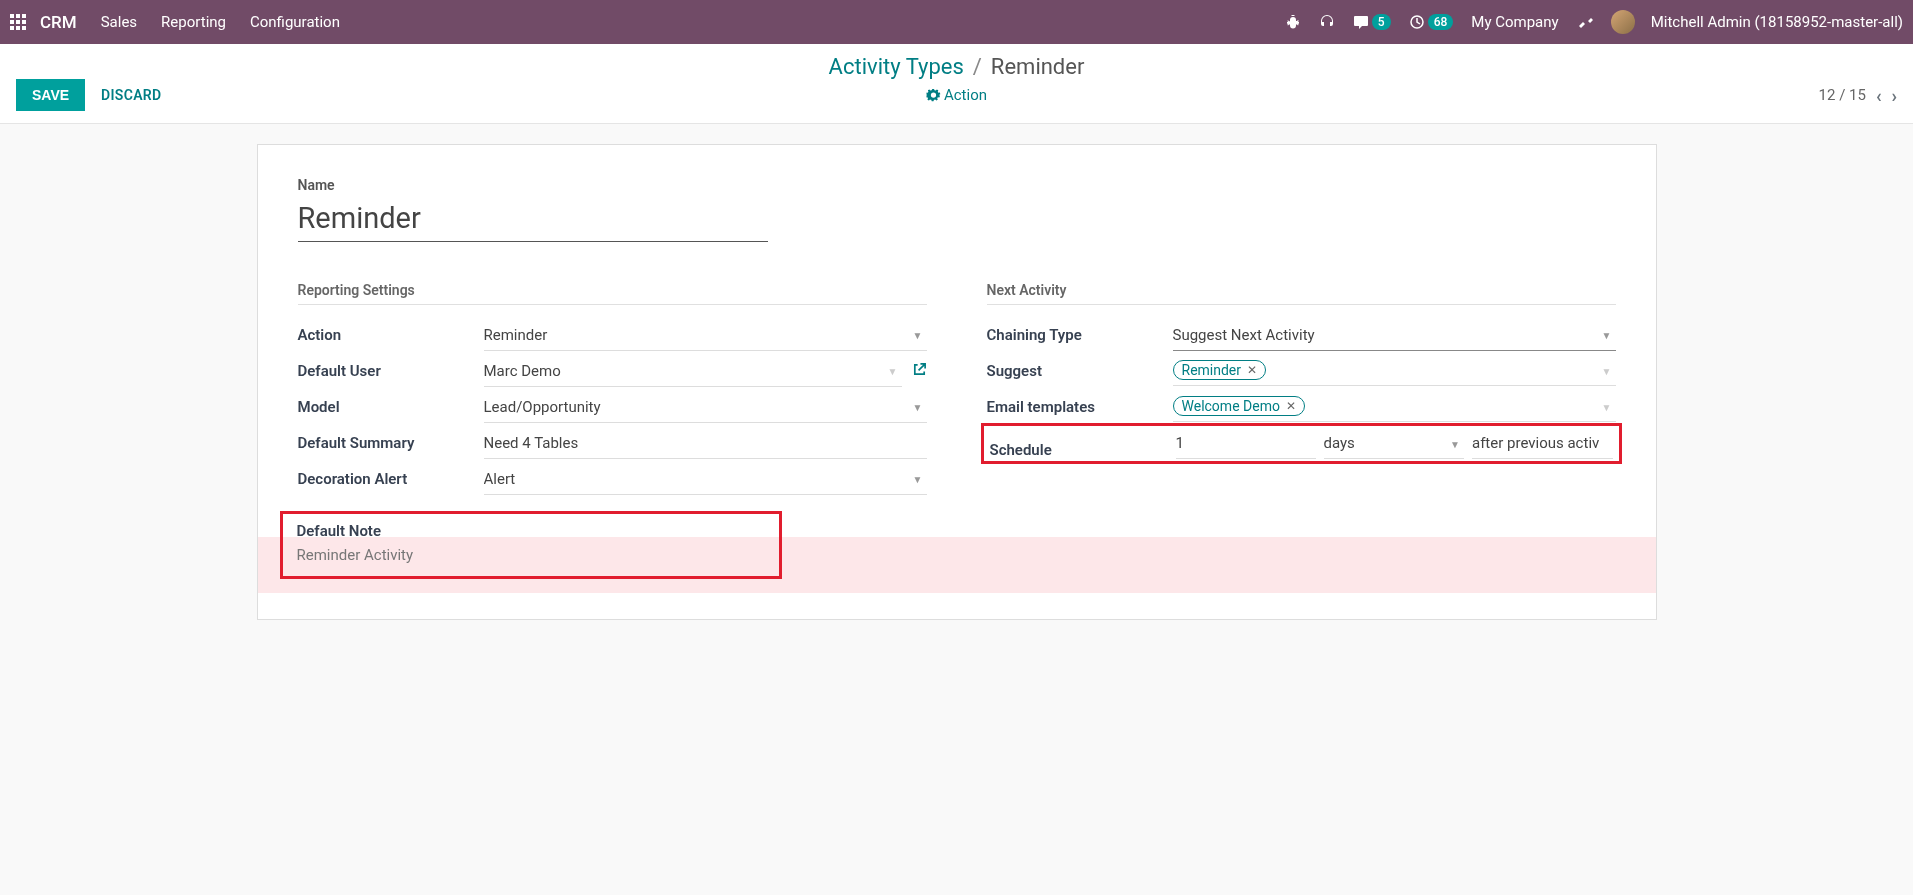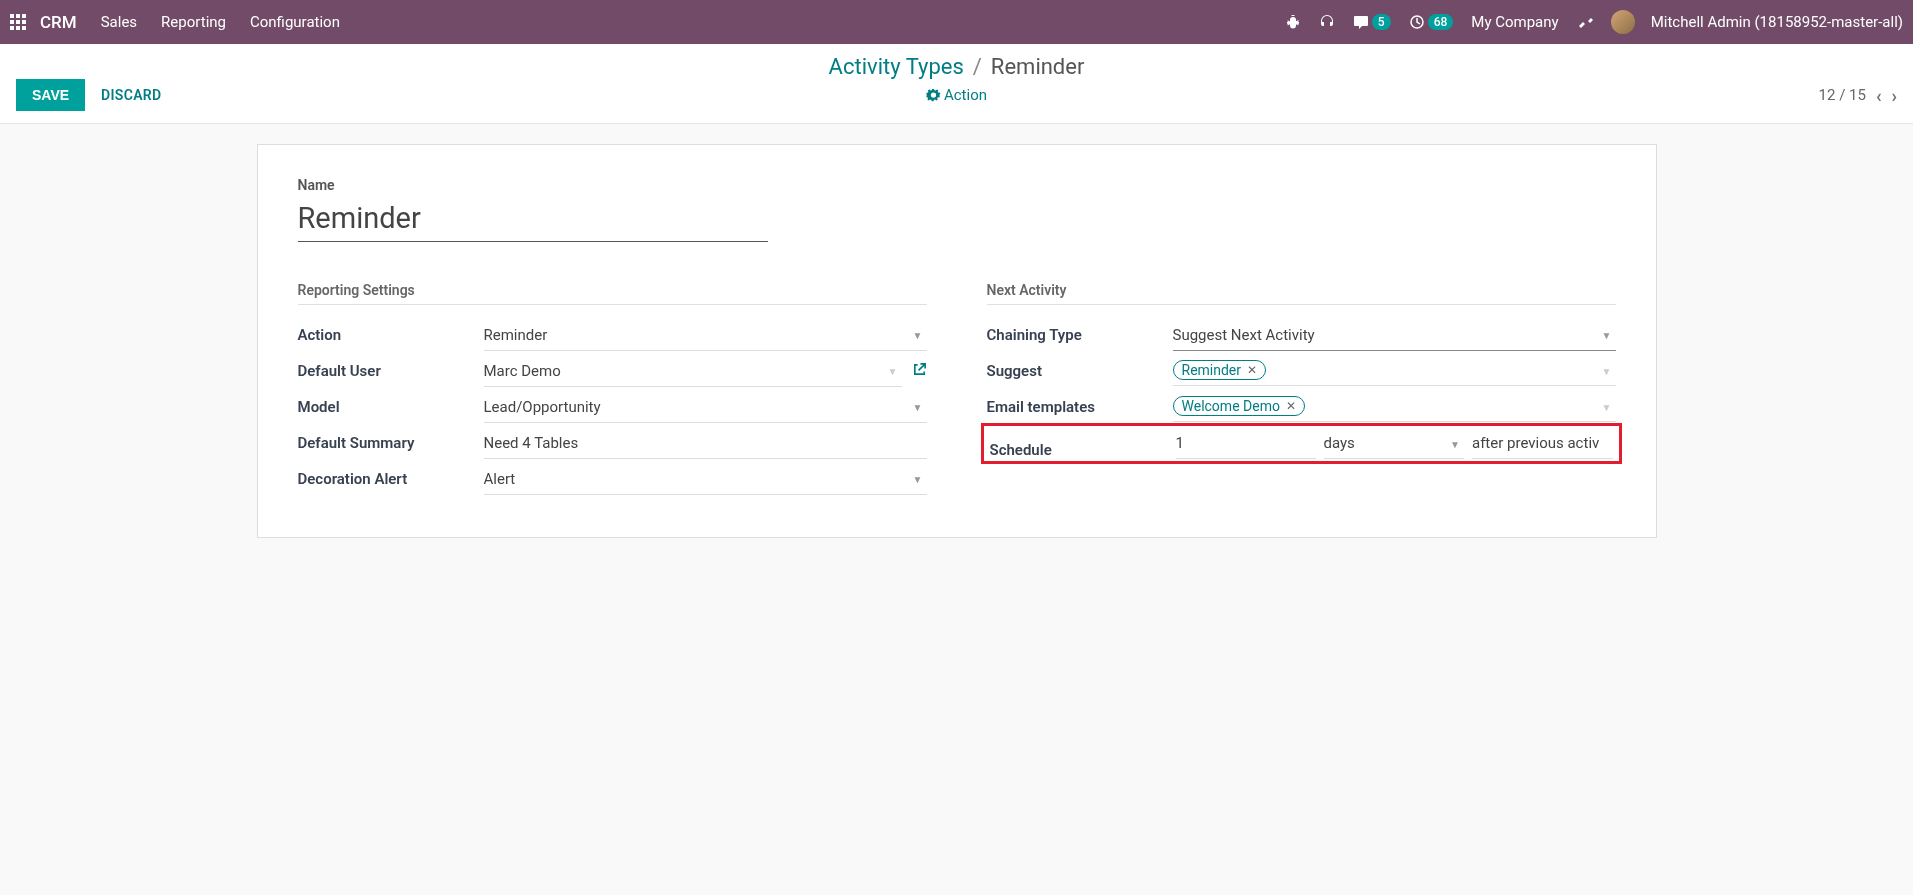--- a/index.html
+++ b/index.html
@@ -248,15 +248,22 @@
               <input class="sel" value="days" style="">
               <span class="caret">▼</span>
             </div>
             <div class="sched-after">after previous activ</div>
           </div>
         </div>
       </div>
     </div>
 
     
+    <div style="margin-top:14px; position:relative;">
+      <div style="position:absolute; left:-40px; right:-40px; top:26px; bottom:-14px; background:#fde7e9; z-index:0;"></div>
+      <div style="position:relative; z-index:1; border:3px solid #e11d2e; width:502px; margin-left:-18px; padding:8px 14px 12px; background:transparent;">
+        <div class="note-title">Default Note</div>
+        <div style="font-size:15px; color:#777;">Reminder Activity</div>
+      </div>
+    </div>
     <div style="height:40px;"></div>
   </div>
 </div>
 
 </body></html>

